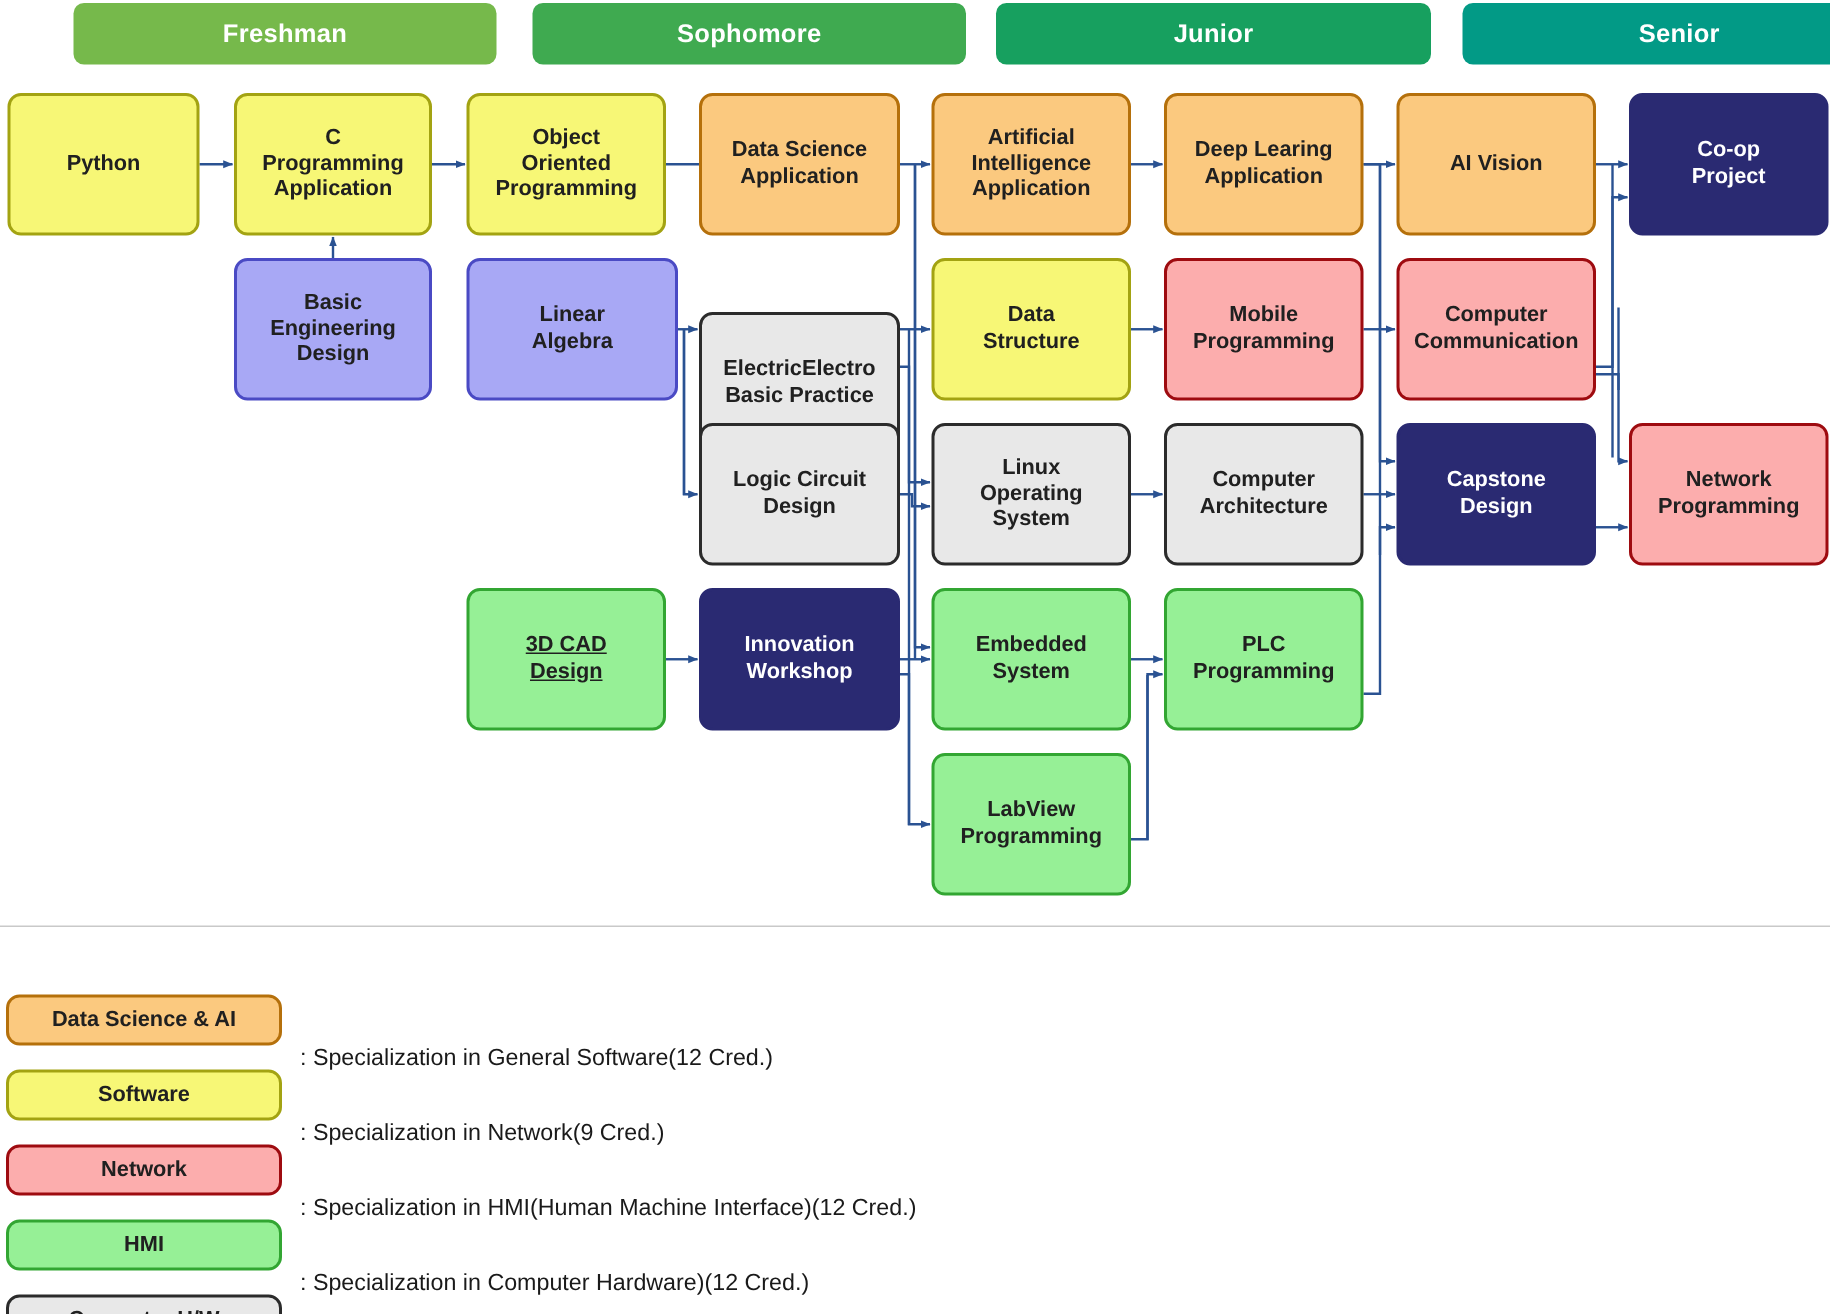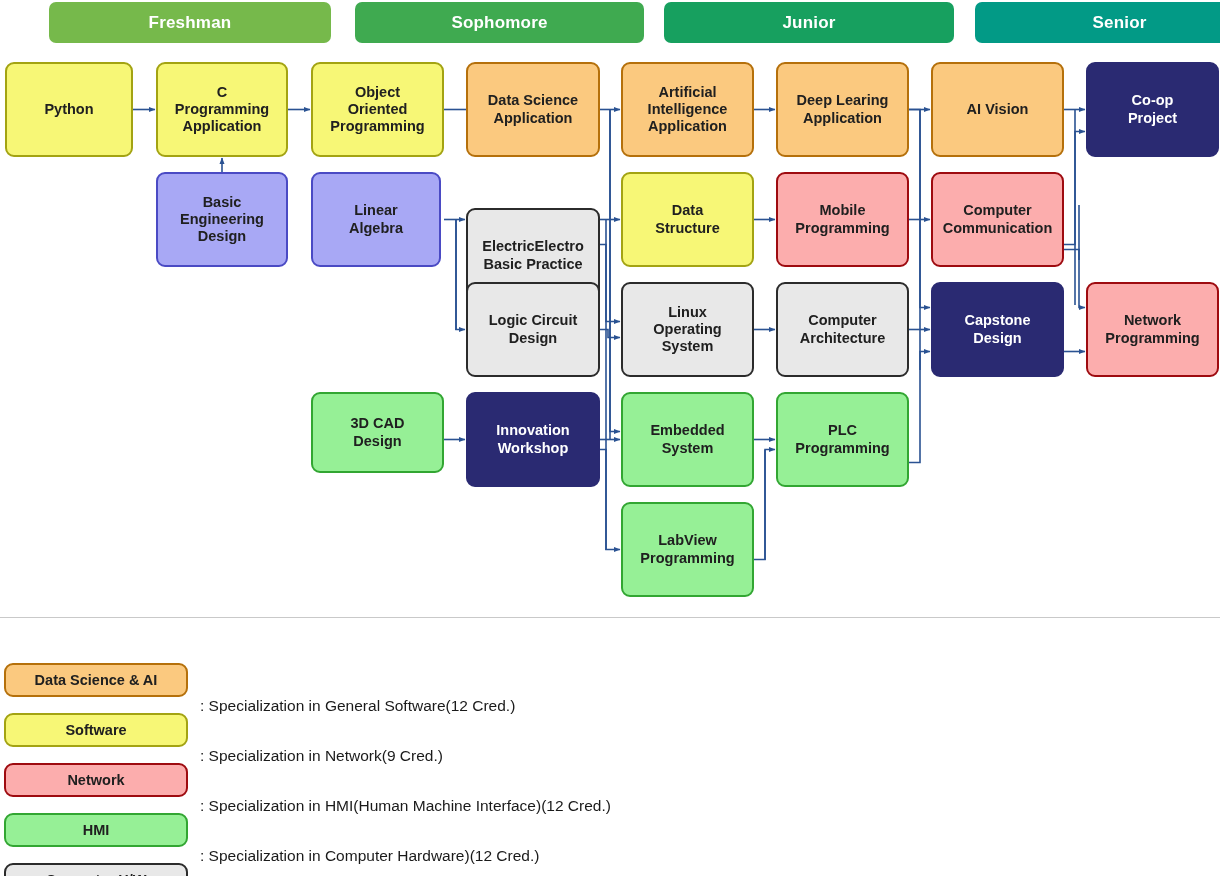--- a/index.html
+++ b/index.html
@@ -123,21 +123,21 @@
       </div>
       <div class="node t-ai" style="left: 931px; top: 62px; width: 133px; height: 95px;">
         <span>AI Vision</span>
       </div>
       <div class="node t-core" style="left: 1086px; top: 62px; width: 133px; height: 95px;">
         <span>Co-op<br>Project</span>
       </div>
       <div class="node t-basic" style="left: 156px; top: 172px; width: 132px; height: 95px;">
         <span>Basic<br>Engineering<br>Design</span>
       </div>
-      <div class="node t-basic" style="left: 311px; top: 172px; width: 130px; height: 95px;">
+      <div class="node t-basic" style="left: 311px; top: 172px; width: 141px; height: 95px;">
         <span>Linear<br>Algebra</span>
       </div>
       <div class="node t-hw" style="left: 466px; top: 172px; width: 134px; height: 95px; margin-top: 36px;">
         <span>ElectricElectro<br>Basic Practice</span>
       </div>
       <div class="node t-sw" style="left: 621px; top: 172px; width: 133px; height: 95px;">
         <span>Data<br>Structure</span>
       </div>
       <div class="node t-net" style="left: 776px; top: 172px; width: 133px; height: 95px;">
         <span>Mobile<br>Programming</span>
@@ -153,21 +153,21 @@
       </div>
       <div class="node t-hw" style="left: 776px; top: 282px; width: 133px; height: 95px;">
         <span>Computer<br>Architecture</span>
       </div>
       <div class="node t-core" style="left: 931px; top: 282px; width: 133px; height: 95px;">
         <span>Capstone<br>Design</span>
       </div>
       <div class="node t-net" style="left: 1086px; top: 282px; width: 133px; height: 95px;">
         <span>Network<br>Programming</span>
       </div>
-      <div class="node t-hmi" style="left: 311px; top: 392px; width: 133px; height: 81px;">
+      <div class="node t-hmi" style="left: 311px; top: 392px; width: 133px; height: 95px; text-decoration: underline;">
         <span>3D CAD<br>Design</span>
       </div>
       <div class="node t-core" style="left: 466px; top: 392px; width: 134px; height: 95px;">
         <span>Innovation<br>Workshop</span>
       </div>
       <div class="node t-hmi" style="left: 621px; top: 392px; width: 133px; height: 95px;">
         <span>Embedded<br>System</span>
       </div>
       <div class="node t-hmi" style="left: 776px; top: 392px; width: 133px; height: 95px;">
         <span>PLC<br>Programming</span>

